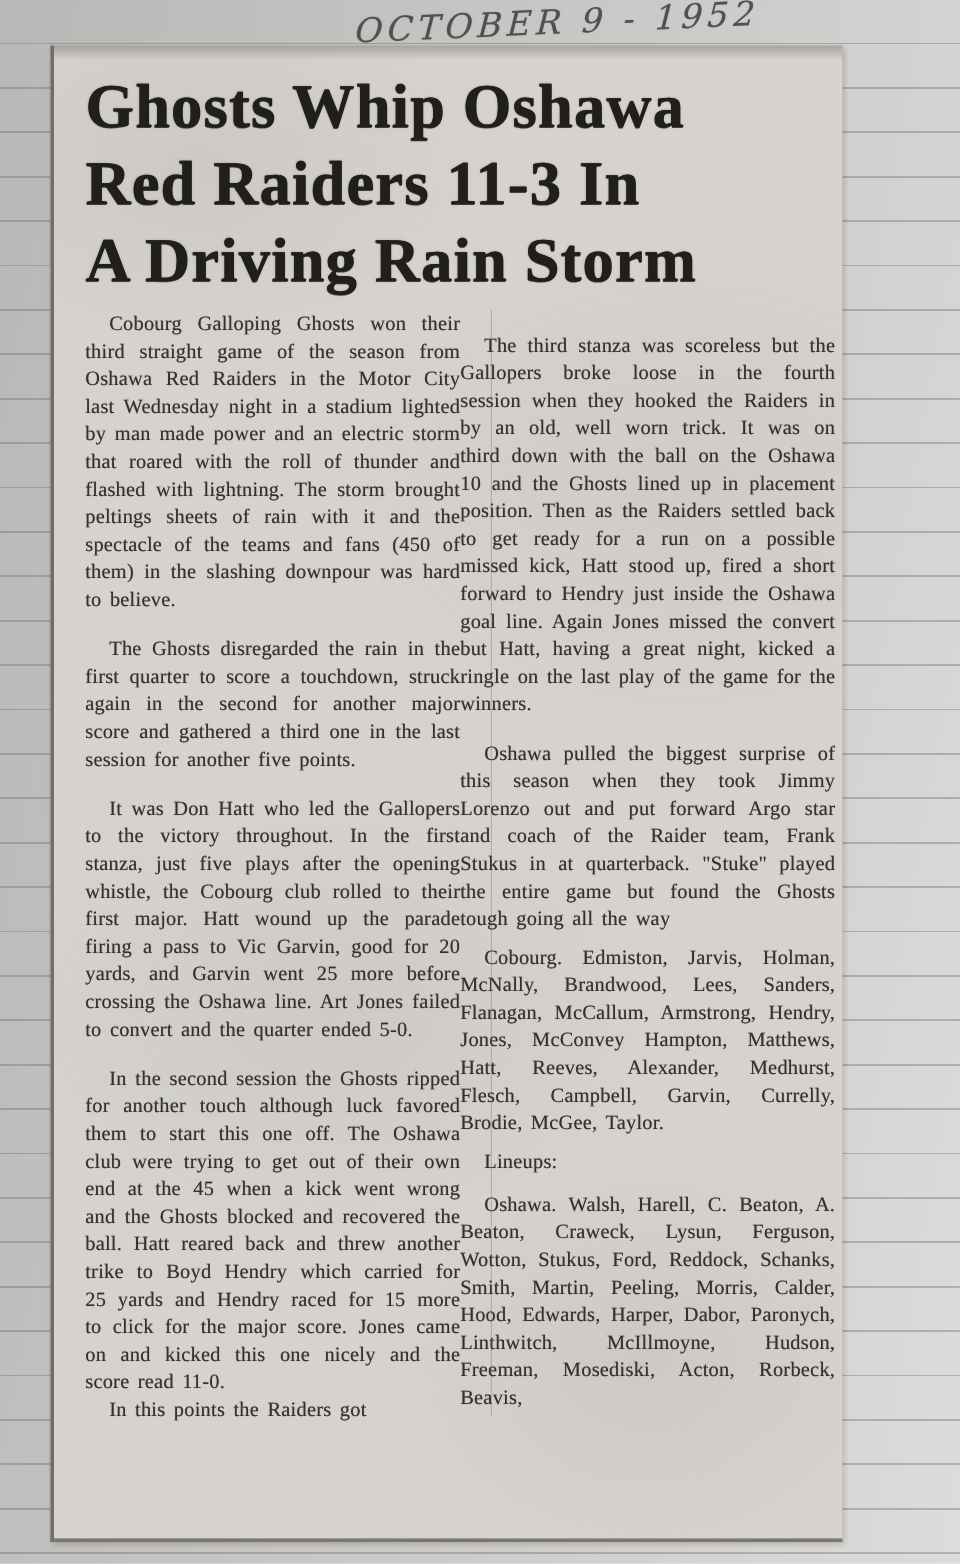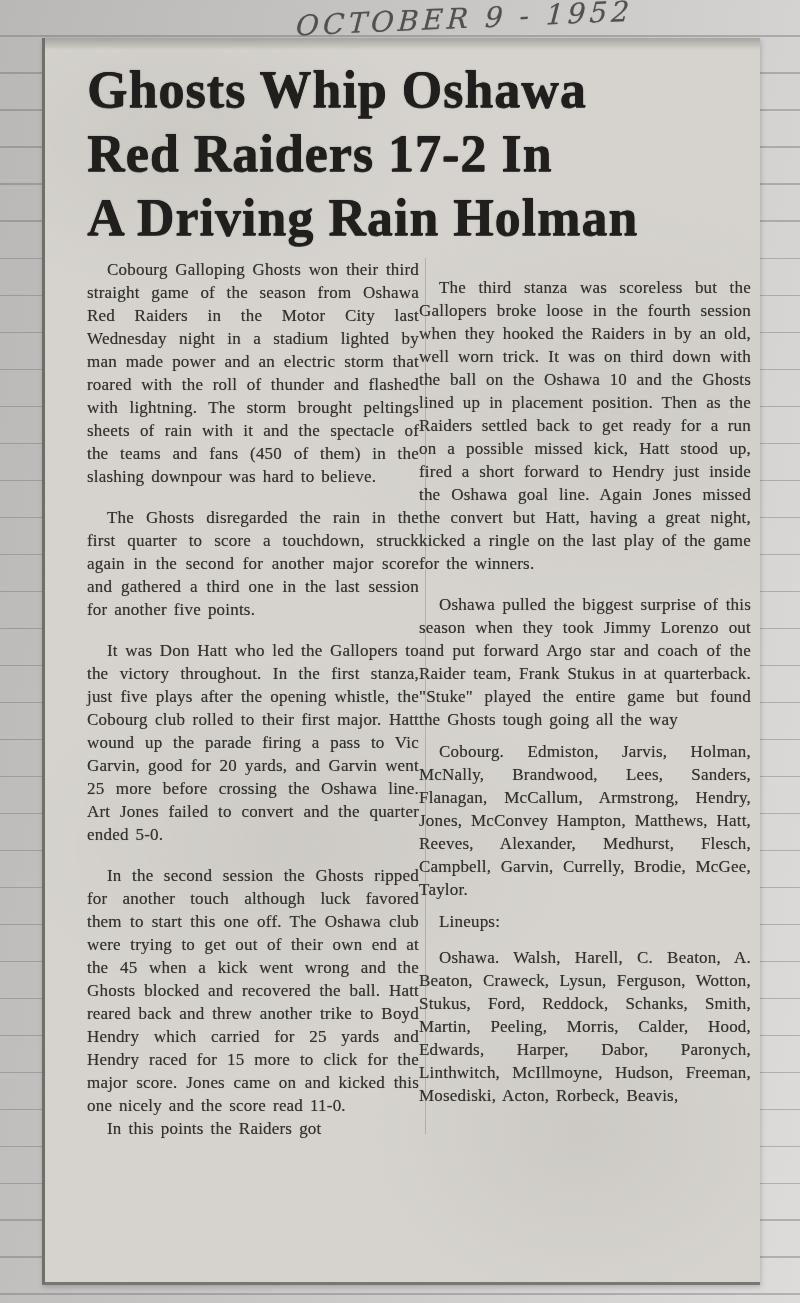--- a/index.html
+++ b/index.html
@@ -31,32 +31,32 @@
     color: #50504e;
     transform: rotate(-2.5deg) skewX(-6deg);
     white-space: nowrap;
     text-shadow: 0 0 1px rgba(80,80,78,0.45);
   }
 
   
   .news-clipping {
     position: absolute;
     left: 42px; top: 38px;
-    width: 718px; height: 1247px;
+    width: 660px; height: 1247px;
     box-sizing: border-box;
     background:
       radial-gradient(ellipse 340px 220px at 18% 8%, rgba(120,118,112,0.10), rgba(0,0,0,0) 70%),
       radial-gradient(ellipse 420px 300px at 80% 30%, rgba(125,122,116,0.08), rgba(0,0,0,0) 70%),
       radial-gradient(ellipse 380px 260px at 35% 65%, rgba(118,115,108,0.09), rgba(0,0,0,0) 72%),
       radial-gradient(ellipse 300px 240px at 75% 88%, rgba(122,119,112,0.10), rgba(0,0,0,0) 70%),
       #d6d3ce;
     border-left: 3px solid rgba(52,50,46,0.62);
     border-bottom: 3px solid rgba(46,44,40,0.55);
     box-shadow: 1px 2px 5px rgba(0,0,0,0.18);
-    padding: 10px 6px 0 42px;
+    padding: 10px 6px 0 26px;
   }
   
   .clipping-torn-top {
     position: absolute;
     left: 0; top: 0; width: 100%; height: 12px;
     background: linear-gradient(to bottom, rgba(110,108,104,0.45), rgba(110,108,104,0.0));
   }
 
   .headline {
     margin: 10px 0 6px 0;
@@ -102,22 +102,22 @@
 
 <div class="scrapbook-page">
 
   <div class="handwritten-date">OCTOBER 9 - 1952</div>
 
   <div class="news-clipping">
     <div class="clipping-torn-top"></div>
 
     <div class="headline">
       <div class="headline-line">Ghosts Whip Oshawa</div>
-      <div class="headline-line">Red Raiders 17-2 In</div>
-      <div class="headline-line">A Driving Rain Holman</div>
+      <div class="headline-line">Red Raiders 11-3 In</div>
+      <div class="headline-line">A Driving Rain Storm</div>
     </div>
 
     <div class="article-columns">
       <div class="column-rule"></div>
 
       <div class="article-column">
         <p>Cobourg Galloping Ghosts won their third straight game of the season from Oshawa Red Raiders in the Motor City last Wednesday night in a stadium lighted by man made power and an electric storm that roared with the roll of thunder and flashed with lightning. The storm brought peltings sheets of rain with it and the spectacle of the teams and fans (450 of them) in the slashing downpour was hard to believe.</p>
         <p class="gap-sm">The Ghosts disregarded the rain in the first quarter to score a touchdown, struck again in the second for another major score and gathered a third one in the last session for another five points.</p>
         <p class="gap-sm">It was Don Hatt who led the Gallopers to the victory throughout. In the first stanza, just five plays after the opening whistle, the Cobourg club rolled to their first major. Hatt wound up the parade firing a pass to Vic Garvin, good for 20 yards, and Garvin went 25 more before crossing the Oshawa line. Art Jones failed to convert and the quarter ended 5-0.</p>
         <p class="gap-sm">In the second session the Ghosts ripped for another touch although luck favored them to start this one off. The Oshawa club were trying to get out of their own end at the 45 when a kick went wrong and the Ghosts blocked and recovered the ball. Hatt reared back and threw another trike to Boyd Hendry which carried for 25 yards and Hendry raced for 15 more to click for the major score. Jones came on and kicked this one nicely and the score read 11-0.</p>

